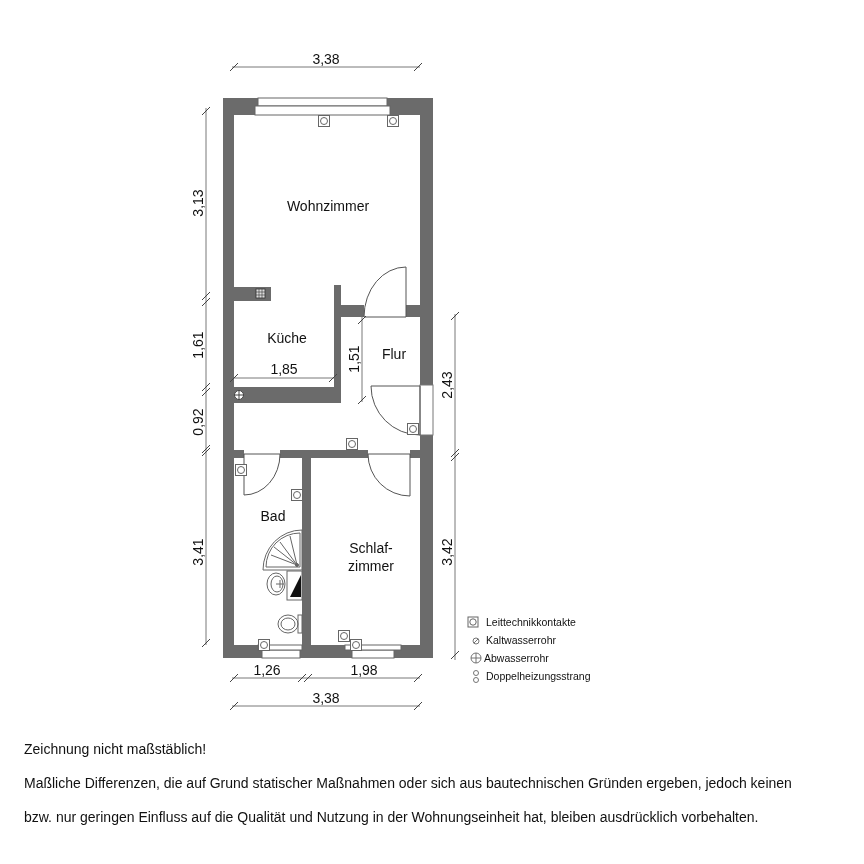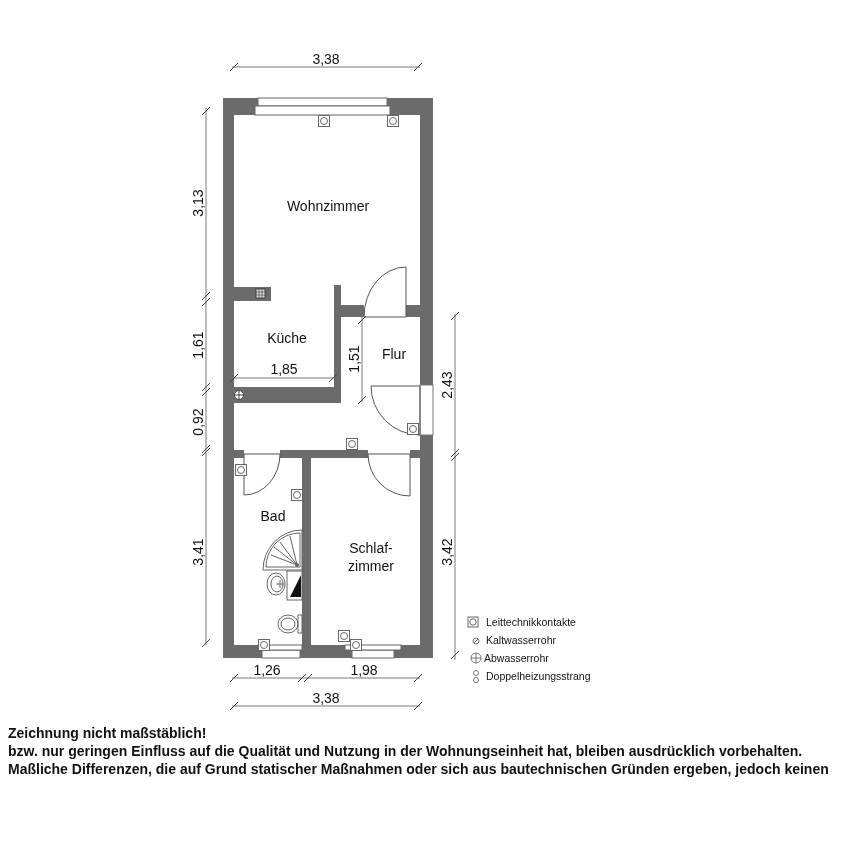--- a/index.html
+++ b/index.html
@@ -2,21 +2,21 @@
 <html><head>
   <meta charset="utf-8">
   <style>
     html, body { margin: 0; padding: 0; background: #ffffff; }
     body { width: 864px; height: 864px; position: relative; overflow: hidden; font-family: "Liberation Sans", sans-serif; color: #111; }
     #plan { position: absolute; left: 0; top: 0; width: 864px; height: 720px; }
     .dimtxt { font-family: "Liberation Sans", sans-serif; font-size: 14px; fill: #111; }
     .roomtxt { font-family: "Liberation Sans", sans-serif; font-size: 14px; fill: #111; }
     .legtxt { font-family: "Liberation Sans", sans-serif; font-size: 10.5px; fill: #111; }
     .notes { position: absolute; left: 8px; top: 724px; width: 850px; font-size: 14px; line-height: 18px; }
-    .notes p { margin: 0; font-weight: bold; }
+    .notes p { margin: 16px; }
     .notes .gap { height: 18px; }
   </style>
 </head>
 <body>
 
 <svg id="plan" viewBox="0 0 864 720" xmlns="http://www.w3.org/2000/svg">
   <defs>
     <g id="contact">
       <rect x="-5.5" y="-5.5" width="11" height="11" fill="#fff" stroke="#666" stroke-width="1"></rect>
       <circle cx="0" cy="0" r="3.5" fill="none" stroke="#666" stroke-width="1"></circle>
@@ -223,16 +223,16 @@
     <g>
       <circle cx="476" cy="673" r="2.5" fill="none" stroke="#666" stroke-width="0.9"></circle>
       <circle cx="476" cy="680" r="2.5" fill="none" stroke="#666" stroke-width="0.9"></circle>
     </g>
     <text class="legtxt" x="486" y="680">Doppelheizungsstrang</text>
   </g>
 </svg>
 
 <div class="notes">
   <p>Zeichnung nicht maßstäblich!</p>
+  <p>Maßliche Differenzen, die auf Grund statischer Maßnahmen oder sich aus bautechnischen Gründen ergeben, jedoch keinen</p>
   <p>bzw. nur geringen Einfluss auf die Qualität und Nutzung in der Wohnungseinheit hat, bleiben ausdrücklich vorbehalten.</p>
-  <p>Maßliche Differenzen, die auf Grund statischer Maßnahmen oder sich aus bautechnischen Gründen ergeben, jedoch keinen</p>
   <div class="gap"></div>
 </div>
 
 </body></html>

